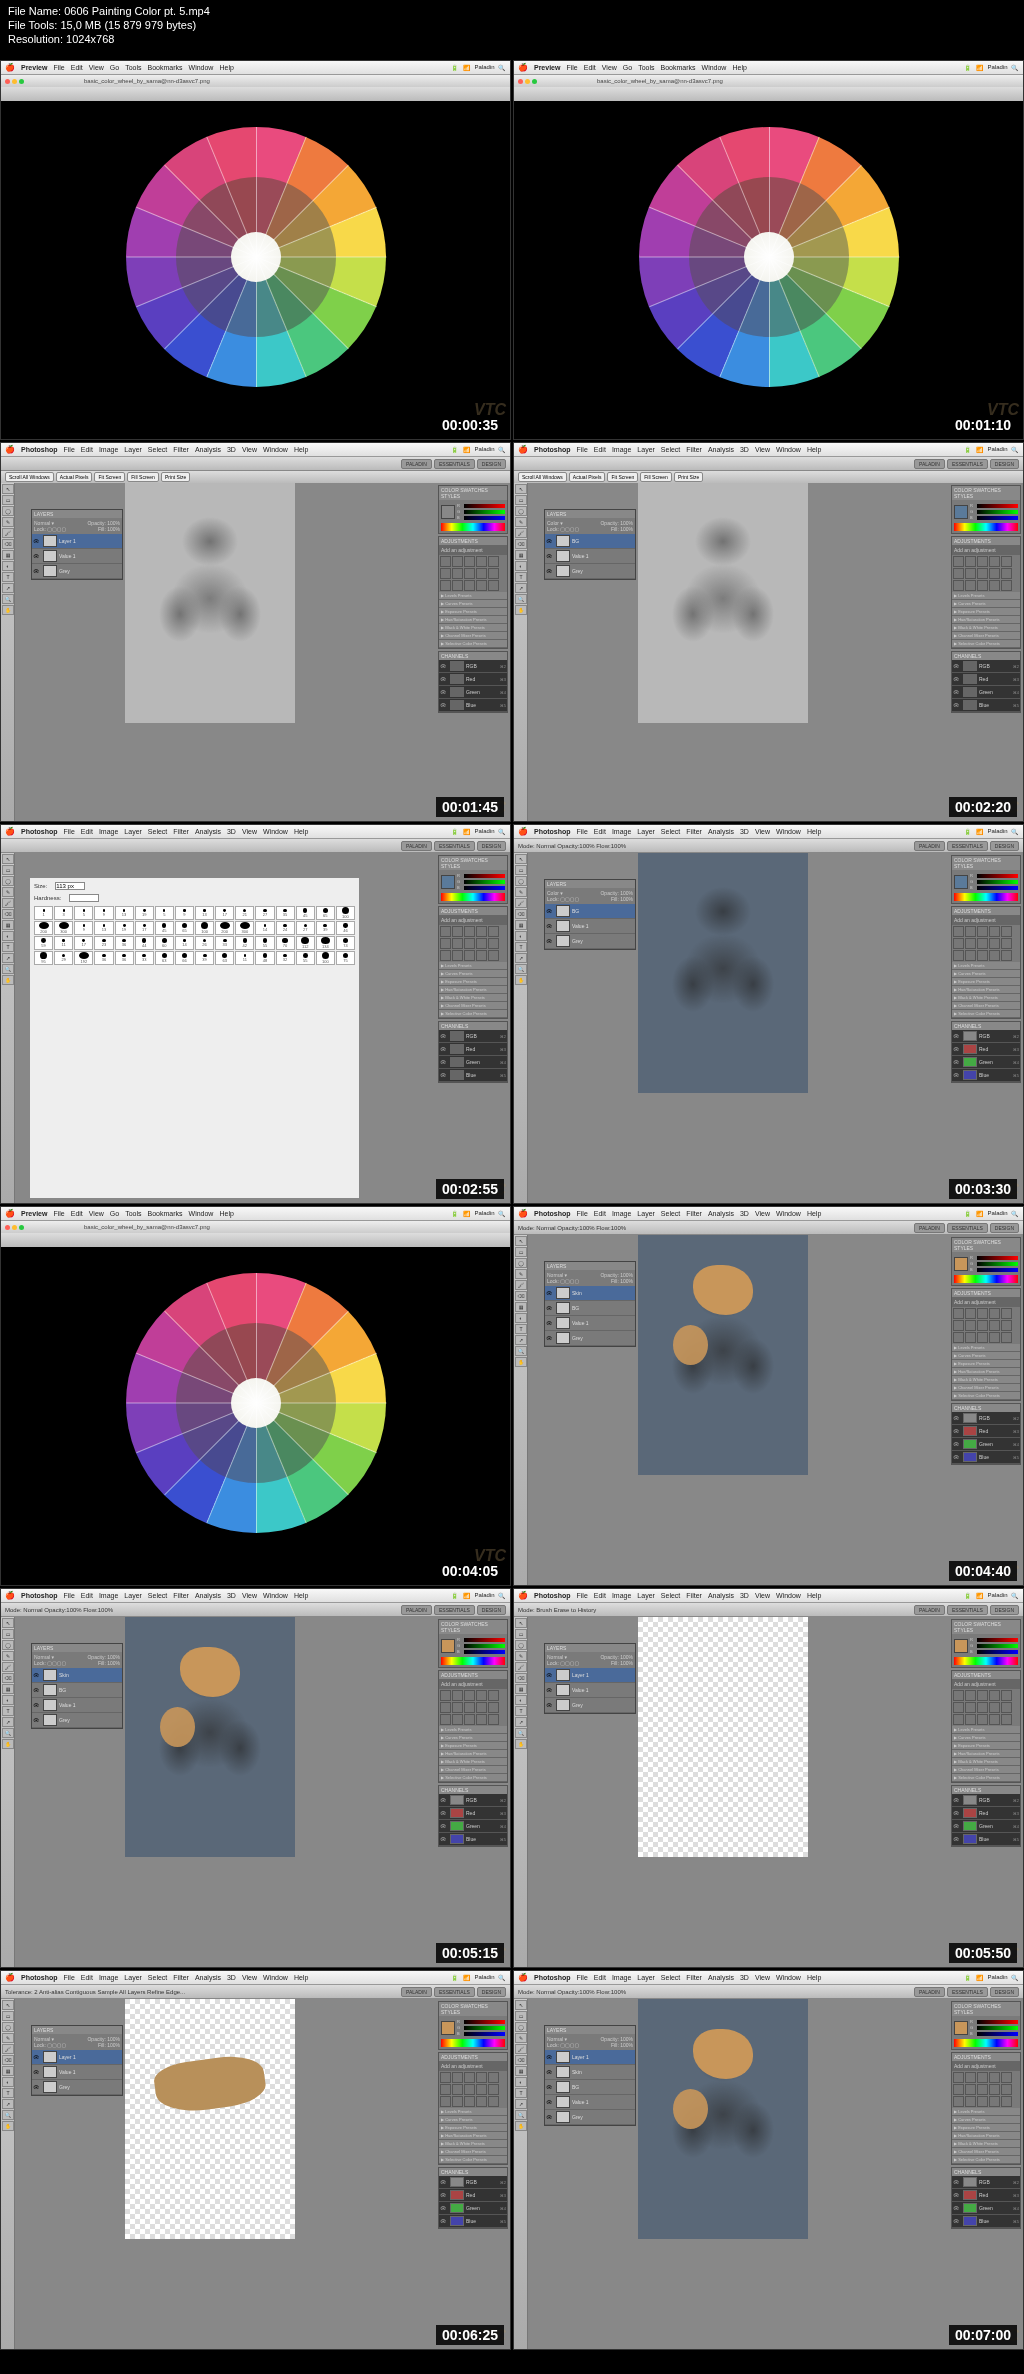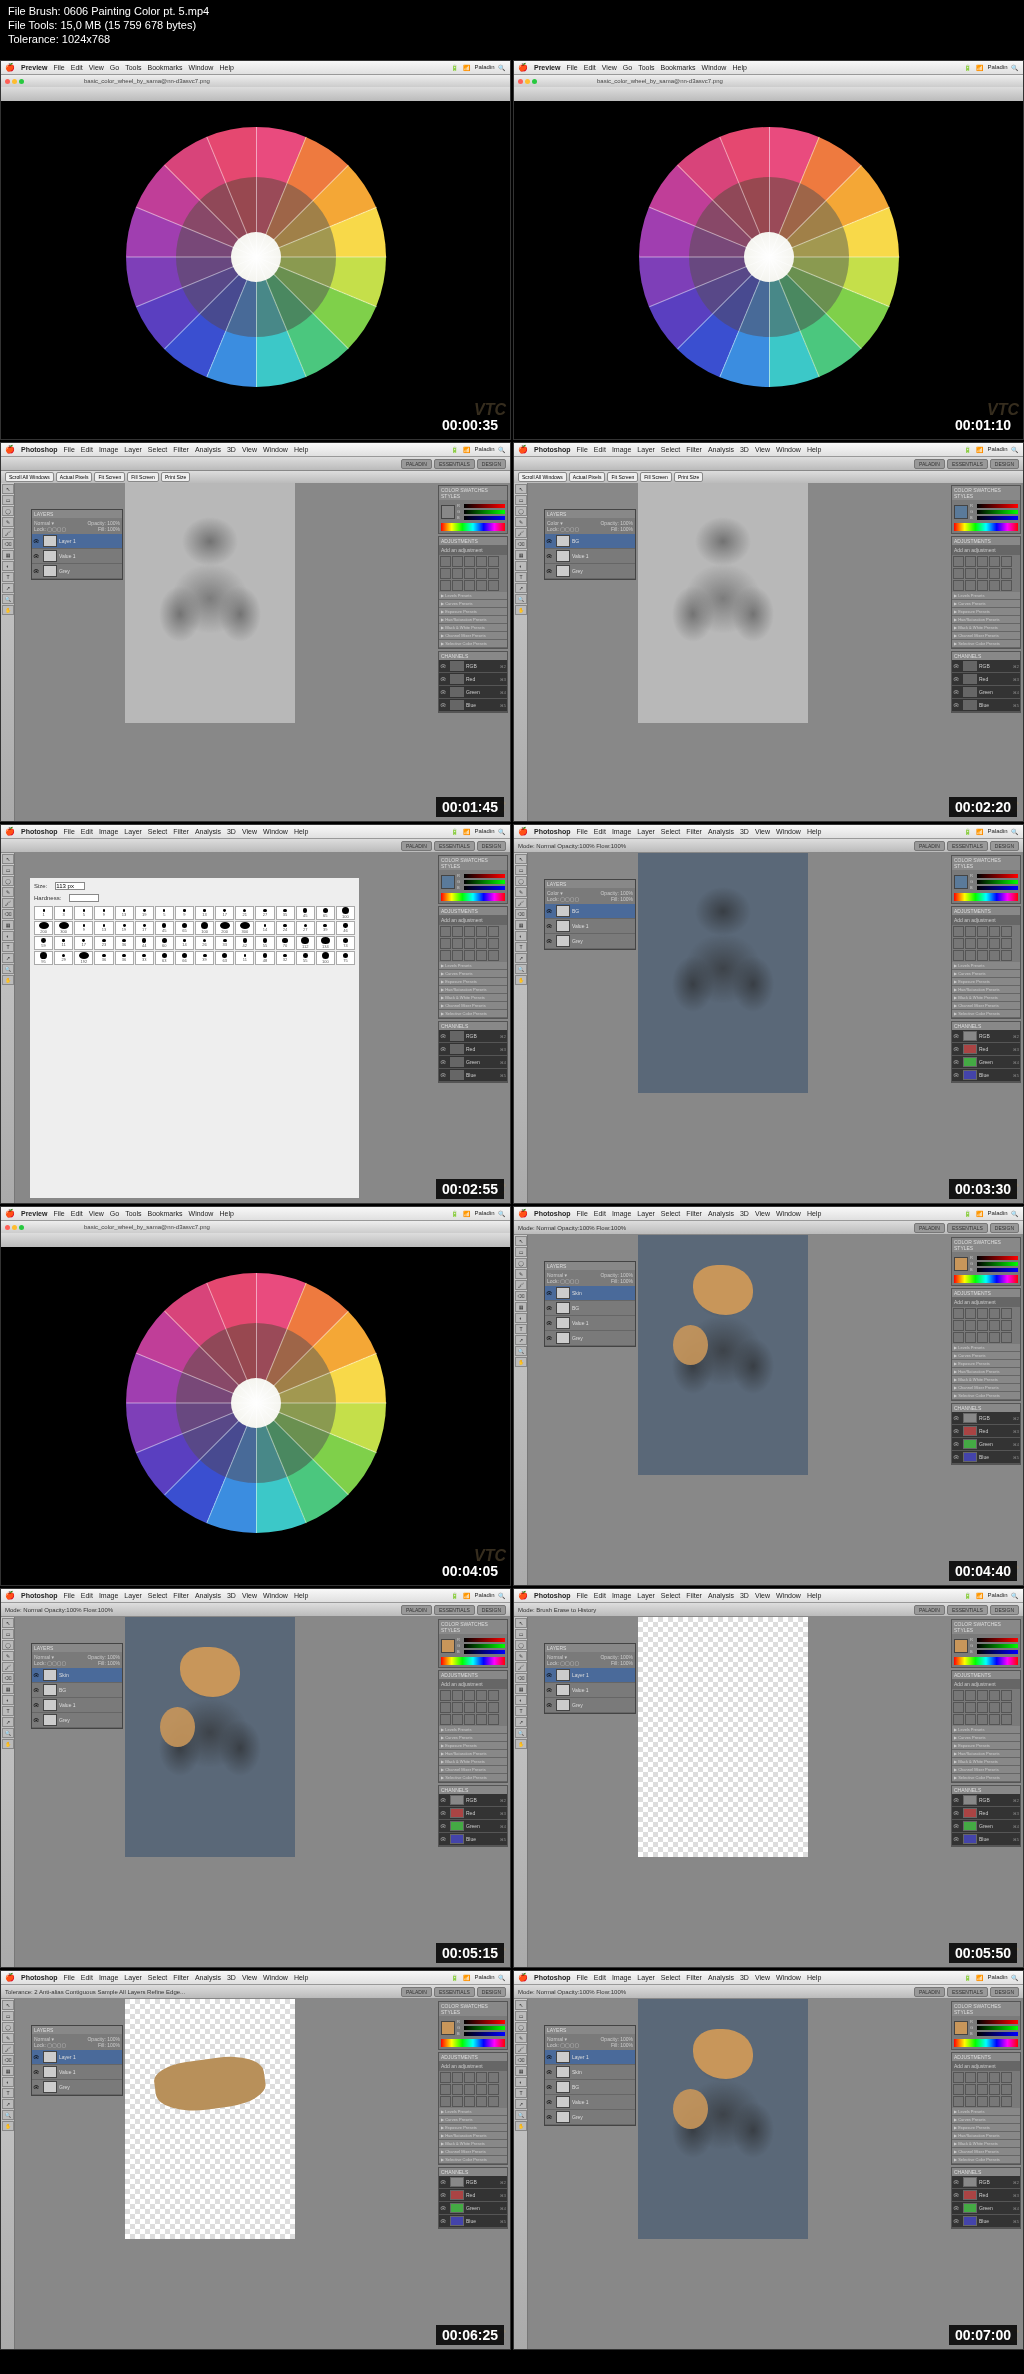--- a/index.html
+++ b/index.html
@@ -142,23 +142,23 @@
 .brush-cell .dot { background: #000; border-radius: 50%; }
 
 .scrn-btns { height: 12px; background: linear-gradient(#ddd,#bbb); display: flex; gap: 2px; align-items: center; padding: 0 4px; }
 .scrn-btns span { background: #eee; border: 1px solid #888; font-size: 5px; padding: 1px 3px; border-radius: 2px; }
 </style>
 </head>
 <body>
 
 <div class="header">
   <div class="file-info">
-    <div><span>File Brush:</span> <span>0606 Painting Color pt. 5.mp4</span></div>
-    <div><span>File Tools:</span> <span>15,0 MB (15 759 678 bytes)</span></div>
-    <div><span>Tolerance:</span> <span>1024x768</span></div>
+    <div><span>File Name:</span> <span>0606 Painting Color pt. 5.mp4</span></div>
+    <div><span>File Tools:</span> <span>15,0 MB (15 879 979 bytes)</span></div>
+    <div><span>Resolution:</span> <span>1024x768</span></div>
   </div>
 </div>
 
 <div class="grid" id="grid">
     <div class="thumb">
       <div class="menubar">
         <span class="apple">🍎</span>
         <span style="font-weight: bold;">Preview</span>
         <span>File</span>
         <span>Edit</span>

